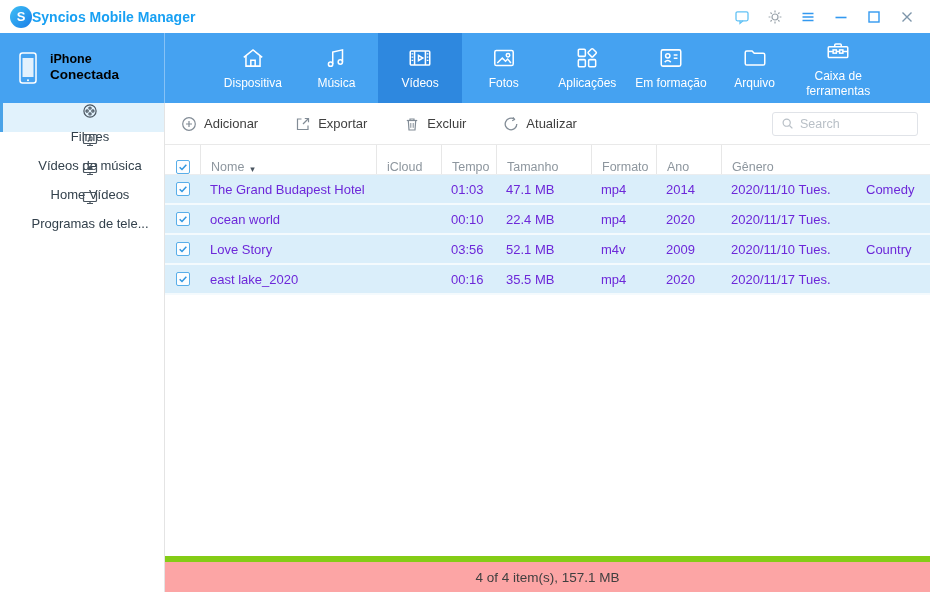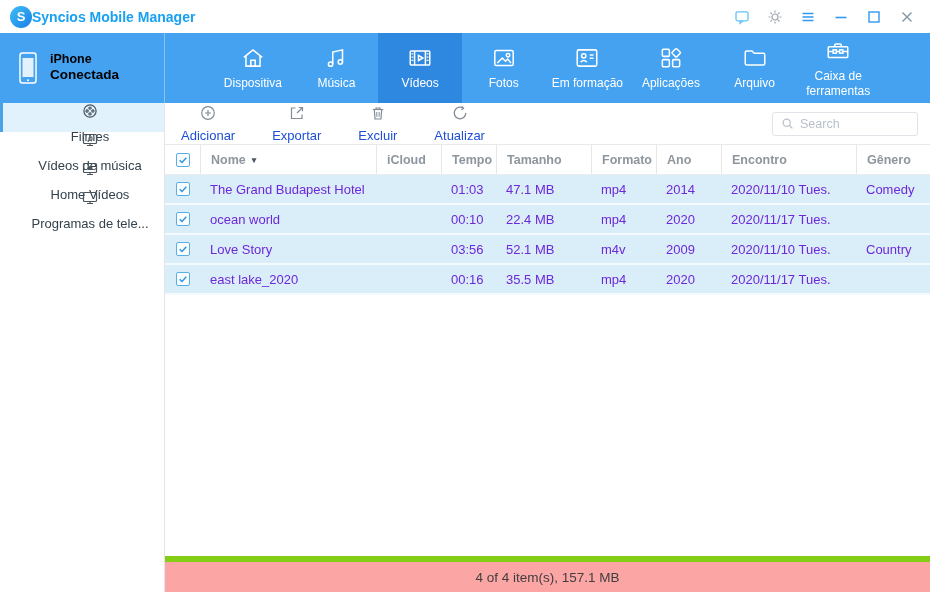--- a/index.html
+++ b/index.html
@@ -34,31 +34,31 @@
   .side-item { height:29px; display:flex; align-items:center; gap:10px; padding-left:16px; font-size:13px;
                color:#33414c; position:relative; cursor:pointer;flex-direction:column; }
   .side-item.active { background:#e1f2fc; }
   .side-item.active::before { content:""; position:absolute; left:0; top:0; bottom:0; width:3px; background:#4aa3e8; }
   .side-item .side-icon { display:flex; width:16px; justify-content:center; }
 
   .content { flex:1; display:flex; flex-direction:column; min-width:0; }
 
   
   .toolbar { height:42px; flex:0 0 auto; display:flex; align-items:center; padding:0 12px 0 16px; border-bottom:1px solid #e9e9e9; }
-  .tool-btn { display:flex; align-items:center; gap:7px; font-size:13px; color:#1d4ed8; margin-right:37px; cursor:pointer;flex-direction:column; }
+  .tool-btn { display:flex; align-items:center; gap:7px; font-size:13px; color:#404040; margin-right:37px; cursor:pointer; }
   .search-box { margin-left:auto; width:146px; height:24px; border:1px solid #e0e3e8; border-radius:3px;
                 display:flex; align-items:center; padding:0 8px; gap:6px; background:#fff; }
   .search-box input { border:none; outline:none; flex:1; min-width:0; font-size:12.5px; color:#444;
                       font-family:"Liberation Sans", sans-serif; }
   .search-box input::placeholder { color:#b9c0c7; }
 
   
   .table-header { height:30px; flex:0 0 auto; display:flex; align-items:stretch; font-size:12.5px; color:#8d969e;
                   border-bottom:1px solid #ebedef; background:#fff; }
-  .th { display:flex; align-items:center; padding-left:10px; border-left:1px solid #e7e7e7; cursor:pointer;font-weight:bold; }
+  .th { display:flex; align-items:flex-end; padding-left:10px; border-left:1px solid #e7e7e7; cursor:pointer; }
   .th.th-check { width:35px; flex:0 0 35px; justify-content:center; border-left:none; padding-left:0; }
   .col-nome    { width:176px; flex:0 0 176px; }
   .col-icloud  { width:65px;  flex:0 0 65px; }
   .col-tempo   { width:55px;  flex:0 0 55px; }
   .col-tamanho { width:95px;  flex:0 0 95px; }
   .col-formato { width:65px;  flex:0 0 65px; }
   .col-ano     { width:65px;  flex:0 0 65px; }
   .col-encontro{ width:135px; flex:0 0 135px; }
   .col-genero  { flex:1; }
   .sort-arrow { font-size:9px; color:#4a5560; margin-left:6px; }
@@ -177,38 +177,38 @@
             <rect x="3.5" y="5" width="17" height="14" rx="1.5"></rect>
               <circle cx="15.7" cy="9.4" r="1.6"></circle>
             <path d="M5.8 16.6 L10.4 12 L13.4 15 L15.4 13 L18.4 16.6"></path>
           </svg>
         </span>
         <span class="tab-label">Fotos</span>
       </div>
       <div class="nav-tab">
         <span>
           <svg width="26" height="26" viewBox="0 0 24 24" fill="none" stroke="#fff" stroke-width="1.4">
+            <rect x="4" y="4" width="6.5" height="6.5" rx="1"></rect>
+              <rect x="4" y="13.5" width="6.5" height="6.5" rx="1"></rect>
+            <rect x="13.5" y="13.5" width="6.5" height="6.5" rx="1"></rect>
+            <rect x="13.8" y="4.2" width="6" height="6" rx="1" transform="rotate(45 16.8 7.2)"></rect>
+          </svg>
+        </span>
+        <span class="tab-label">Aplicações</span>
+      </div>
+      <div class="nav-tab">
+        <span>
+          <svg width="26" height="26" viewBox="0 0 24 24" fill="none" stroke="#fff" stroke-width="1.4">
             <rect x="3" y="4.5" width="18" height="15" rx="1.5"></rect>
               <circle cx="9" cy="10" r="2"></circle>
             <path d="M6.2 15.8 Q9 12.9 11.8 15.8"></path>
               <path d="M14.5 9.2 H18 M14.5 12.2 H18"></path>
           </svg>
         </span>
         <span class="tab-label">Em formação</span>
-      </div>
-      <div class="nav-tab">
-        <span>
-          <svg width="26" height="26" viewBox="0 0 24 24" fill="none" stroke="#fff" stroke-width="1.4">
-            <rect x="4" y="4" width="6.5" height="6.5" rx="1"></rect>
-              <rect x="4" y="13.5" width="6.5" height="6.5" rx="1"></rect>
-            <rect x="13.5" y="13.5" width="6.5" height="6.5" rx="1"></rect>
-            <rect x="13.8" y="4.2" width="6" height="6" rx="1" transform="rotate(45 16.8 7.2)"></rect>
-          </svg>
-        </span>
-        <span class="tab-label">Aplicações</span>
       </div>
       <div class="nav-tab">
         <span>
           <svg width="26" height="26" viewBox="0 0 24 24" fill="none" stroke="#fff" stroke-width="1.4">
             <path d="M3 7 C3 6.2 3.6 5.5 4.4 5.5 H9.3 L11.3 7.6 H19.6 C20.4 7.6 21 8.2 21 9 V17 C21 17.8 20.4 18.5 19.6 18.5 H4.4 C3.6 18.5 3 17.8 3 17 Z"></path>
           </svg>
         </span>
         <span class="tab-label">Arquivo</span>
       </div>
       <div class="nav-tab">
@@ -347,23 +347,20 @@
           </div>
         <div class="th col-tamanho">
             <span>Tamanho</span>
           </div>
         <div class="th col-formato">
             <span>Formato</span>
           </div>
         <div class="th col-ano">
             <span>Ano</span>
           </div>
-        <div class="th col-encontro">
-            <span>Encontro</span>
-          </div>
         <div class="th col-genero">
             <span>Gênero</span>
           </div>
       </div>
 
       <div class="row">
         <div class="td td-check">
           <span class="cb checked">
             <svg width="10" height="10" viewBox="0 0 12 12" fill="none" stroke="#2f96e0" stroke-width="1.8">
                 <path d="M2 6.2 L4.8 9 L10 3.2"></path>

